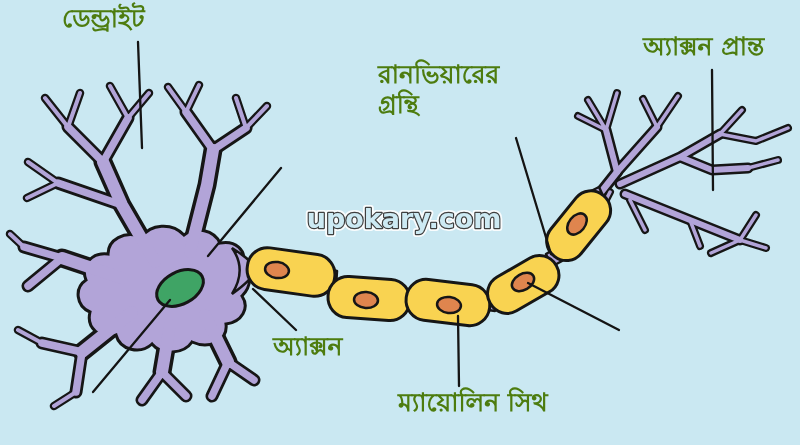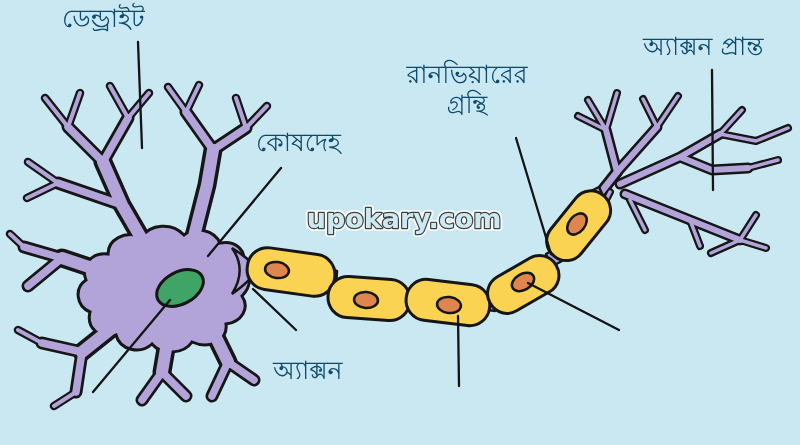--- a/index.html
+++ b/index.html
@@ -8,25 +8,26 @@
     width:800px;height:445px;
     background:#cae8f2;
     overflow:hidden;
     font-family:"DejaVu Sans", sans-serif;
   }
   #diagram-svg{position:absolute;left:0;top:0;z-index:1;}
   .lbl{
     position:absolute;
     z-index:2;
     font-size:25px;
-    color:#0c4a6e;
+    color:#4d7c0f;
     white-space:nowrap;
     line-height:1.2;
+    font-weight:bold;
   }
-  .lbl.center{text-align:center;white-space:pre-line;}
+  .lbl.center{text-align:left;white-space:pre-line;}
 </style>
 </head>
 <body>
 
 <div id="stage">
 
   <svg id="diagram-svg" width="800" height="445" viewBox="0 0 800 445">
 
     <g>
 
@@ -95,19 +96,19 @@
     </g>
 
     <g font-family="DejaVu Sans, sans-serif" font-size="27" font-weight="bold" text-anchor="middle">
       <text x="404" y="228" fill="none" stroke="#ffffff" stroke-width="6" stroke-linejoin="round" opacity="0.9">upokary.com</text>
       <text x="404" y="228" fill="none" stroke="#3f3f3f" stroke-width="2.4" stroke-linejoin="round">upokary.com</text>
       <text x="404" y="228" fill="#cdeaf3">upokary.com</text>
     </g>
   </svg>
 
   <div class="lbl" style="left:62px;top:4px;">ডেন্ড্রাইট</div>
-  <div class="lbl" style="left:256px;top:128px;">কোষদেহ</div>
   <div class="lbl center" style="left:378px;top:60px;width:178px;">রানভিয়ারের
 গ্রন্থি</div>
   <div class="lbl" style="left:643px;top:32px;">অ্যাক্সন প্রান্ত</div>
-  <div class="lbl" style="left:273px;top:332px;margin-top:24px;">অ্যাক্সন</div>
+  <div class="lbl" style="left:273px;top:332px;">অ্যাক্সন</div>
+  <div class="lbl" style="left:398px;top:388px;">ম্যায়োলিন সিথ</div>
 
 </div>
 
 </body></html>

